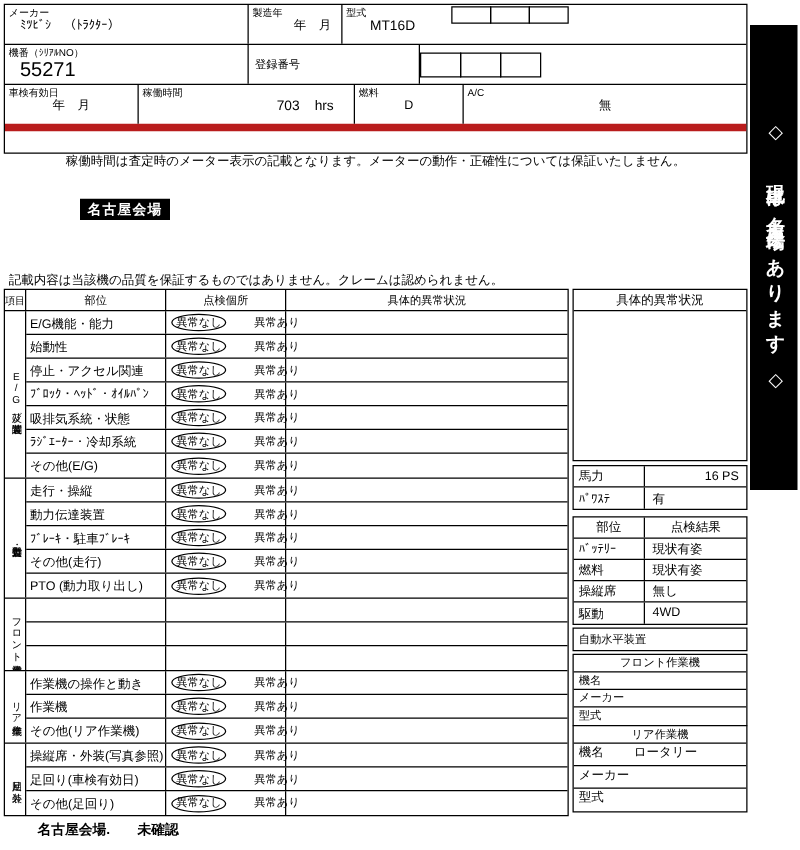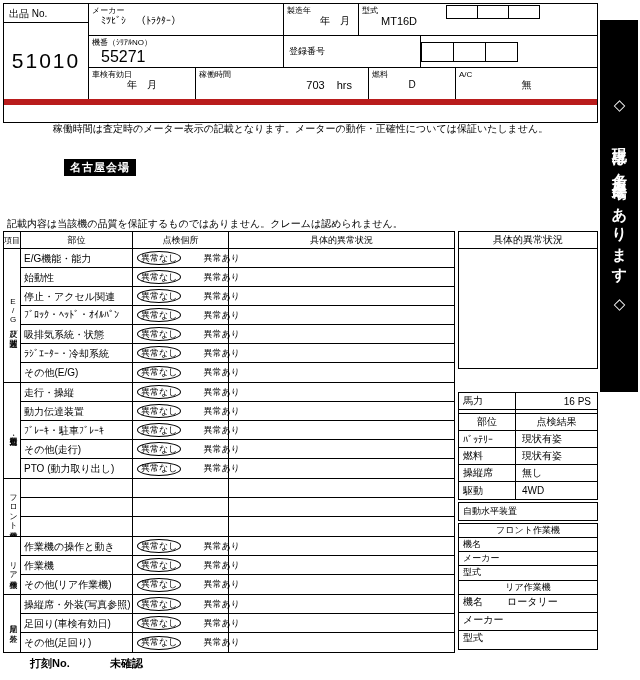--- a/index.html
+++ b/index.html
@@ -45,24 +45,20 @@
   .irow.tall{height:18px;font-size:10px}
   .ilabel{padding-left:4px;width:48px}
   .ivalue{flex:1}
 </style>
 </head>
 <body>
 
 <div class="abs" style="left:3px;top:3px;width:595px;border:1px solid #000;background:#fff">
   <div class="flex">
 
-    <div class="br" style="width:85px">
-      <div class="bb" style="height:19px;font-size:10px;padding:3px 0 0 5px">出品 No.</div>
-      <div style="height:76px;display:flex;align-items:center;justify-content:center;font-size:21px;letter-spacing:2px">51010</div>
-    </div>
     <div style="flex:1">
 
       <div class="flex bb" style="height:32px">
         <div class="br cellv" style="width:195px">
           <span class="lbl">メーカー</span>
           <span class="val" style="padding-left:12px">ﾐﾂﾋﾞｼ　（ﾄﾗｸﾀｰ）</span>
         </div>
         <div class="br cellv" style="width:75px">
           <span class="lbl">製造年</span>
           <span class="val" style="text-align:right;padding-right:8px">年　月</span>
@@ -319,21 +315,21 @@
         </div>
       </div>
     </div>
 </div>
 
 <div class="abs b" style="left:458px;top:231px;width:140px;height:138px">
   <div class="bb hc" style="height:17px;font-size:10px">具体的異常状況</div>
   <div></div>
 </div>
 
-<div class="abs b" style="left:458px;top:392px;width:140px">
+<div class="abs b" style="left:458px;top:372px;width:140px">
   <div class="prow">
     <div class="plabel">馬力</div>
     <div class="pvalue" style="justify-content:flex-end;padding-right:6px">16 PS</div>
   </div>
   <div class="prow">
     <div class="plabel">ﾊﾟﾜｽﾃ</div>
     <div class="pvalue">有</div>
   </div>
 </div>
 
@@ -393,14 +389,14 @@
         <span class="ilabel">メーカー</span>
         <span class="ivalue"></span>
       </div>
       <div class="irow tall">
         <span class="ilabel">型式</span>
         <span class="ivalue"></span>
       </div>
     </div>
 </div>
 
-<div class="abs" style="left:30px;top:656px;font-size:11px;font-weight:bold">打刻No.</div>
+<div class="abs" style="left:30px;top:656px;font-size:11px;font-weight:bold">名古屋会場.</div>
 <div class="abs" style="left:110px;top:656px;font-size:11px;font-weight:bold">未確認</div>
 
 </body></html>

